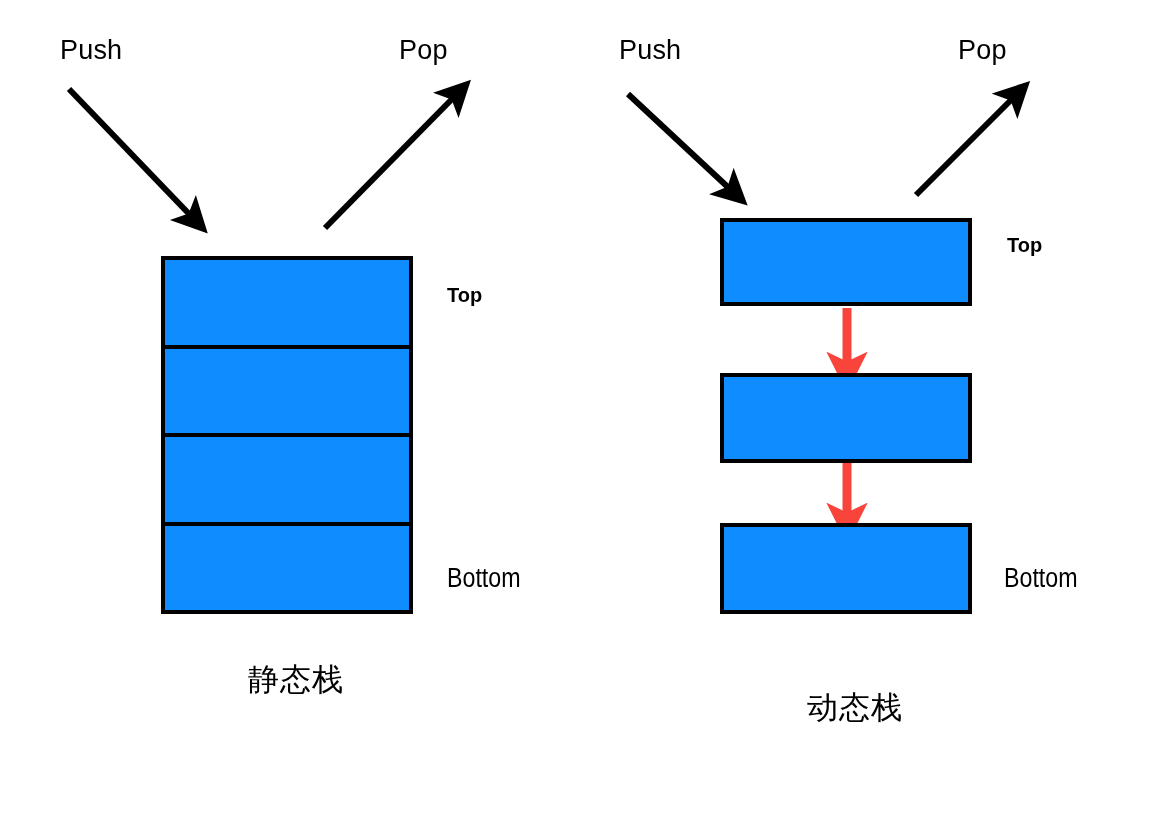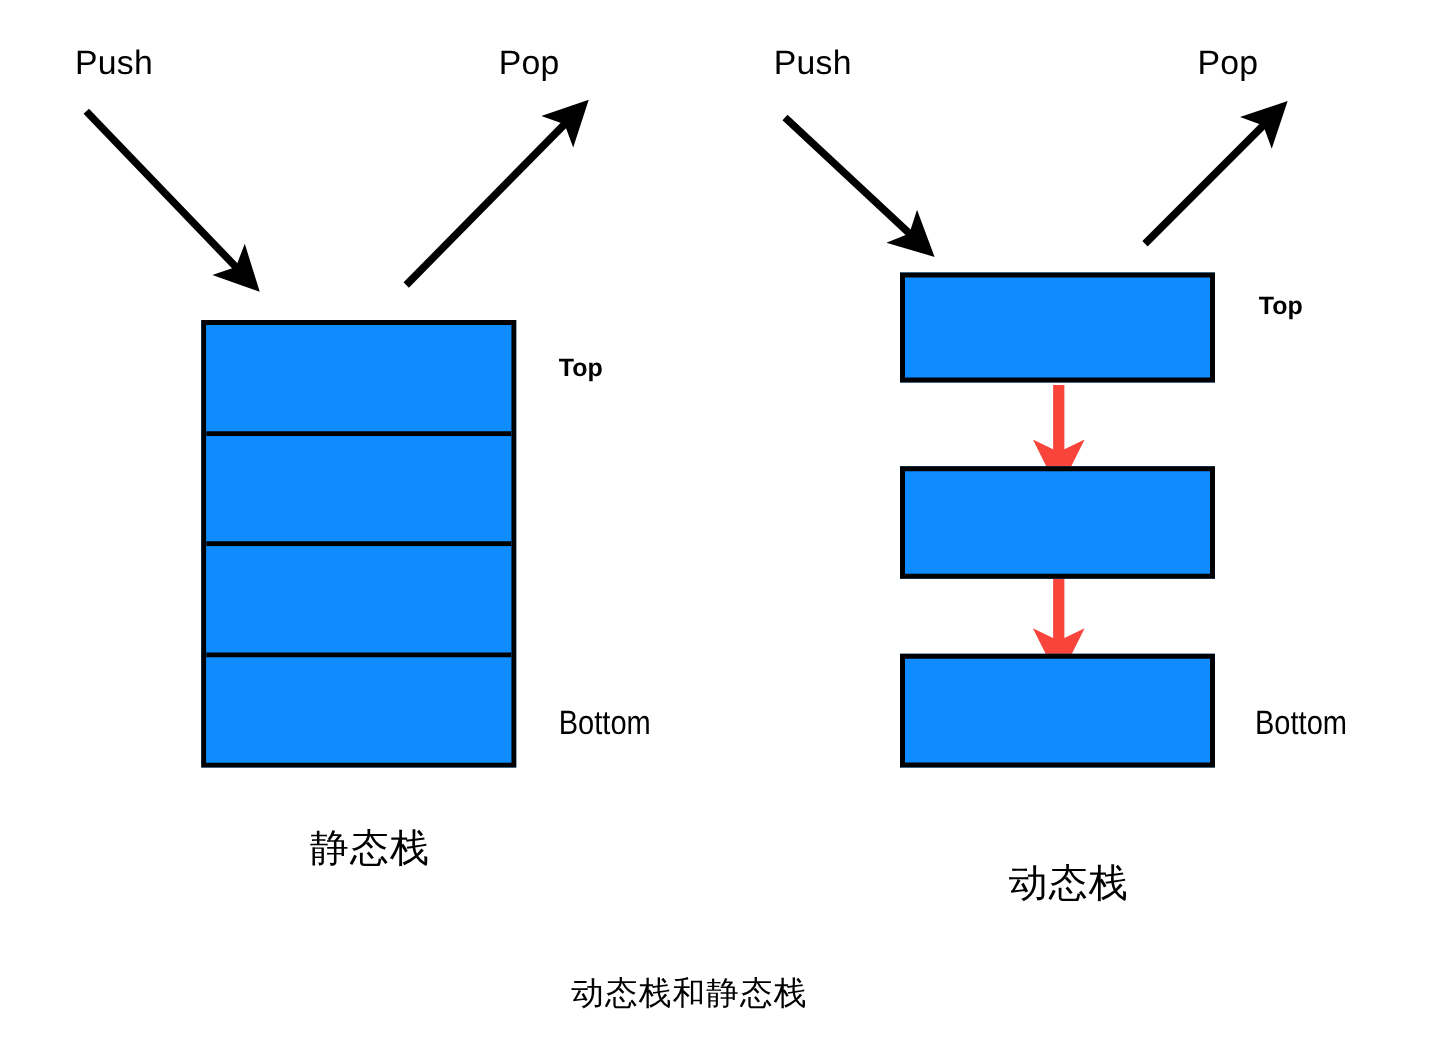--- a/index.html
+++ b/index.html
@@ -151,15 +151,14 @@
   <div class="lbl op-label" style="left:619px; top:37px;">Push</div>
 
   <div class="lbl op-label" style="left:958px; top:37px;">Pop</div>
 
   <div class="lbl pos-top" style="left:1007px; top:235px;">Top</div>
 
   <div class="lbl pos-bottom" style="left:1004px; top:565px;">Bottom</div>
 
   <div class="lbl cn-label" style="left:807px; top:692px;">动态栈</div>
 
-  <div class="lbl cn-caption" style="left:457px; top:782px;">动态栈和静态栈</div>
 
 </div>
 
 </body></html>

